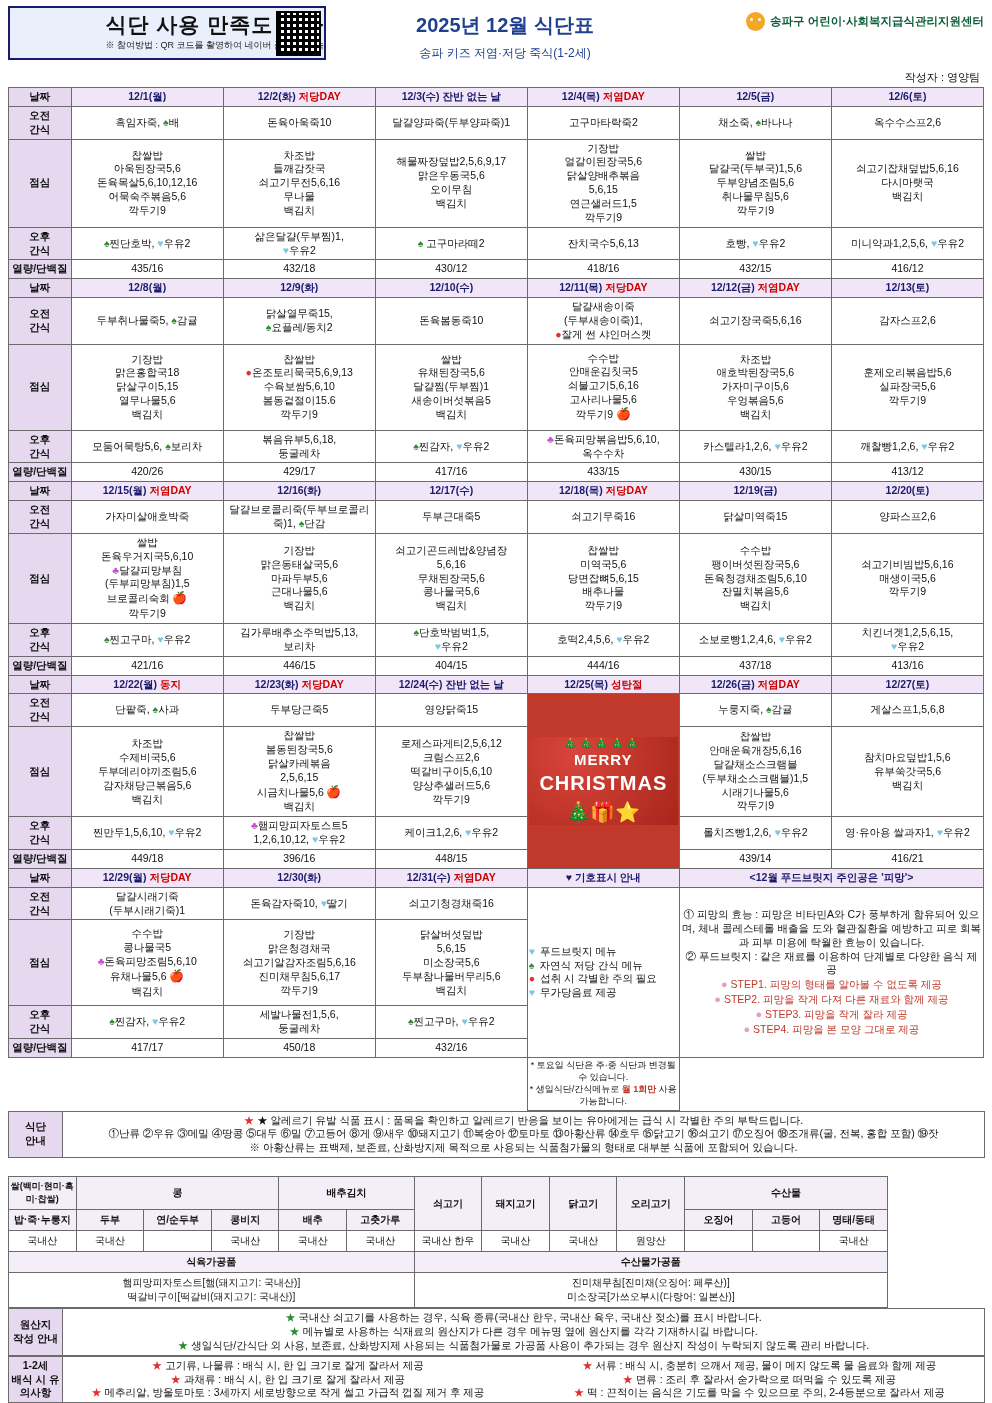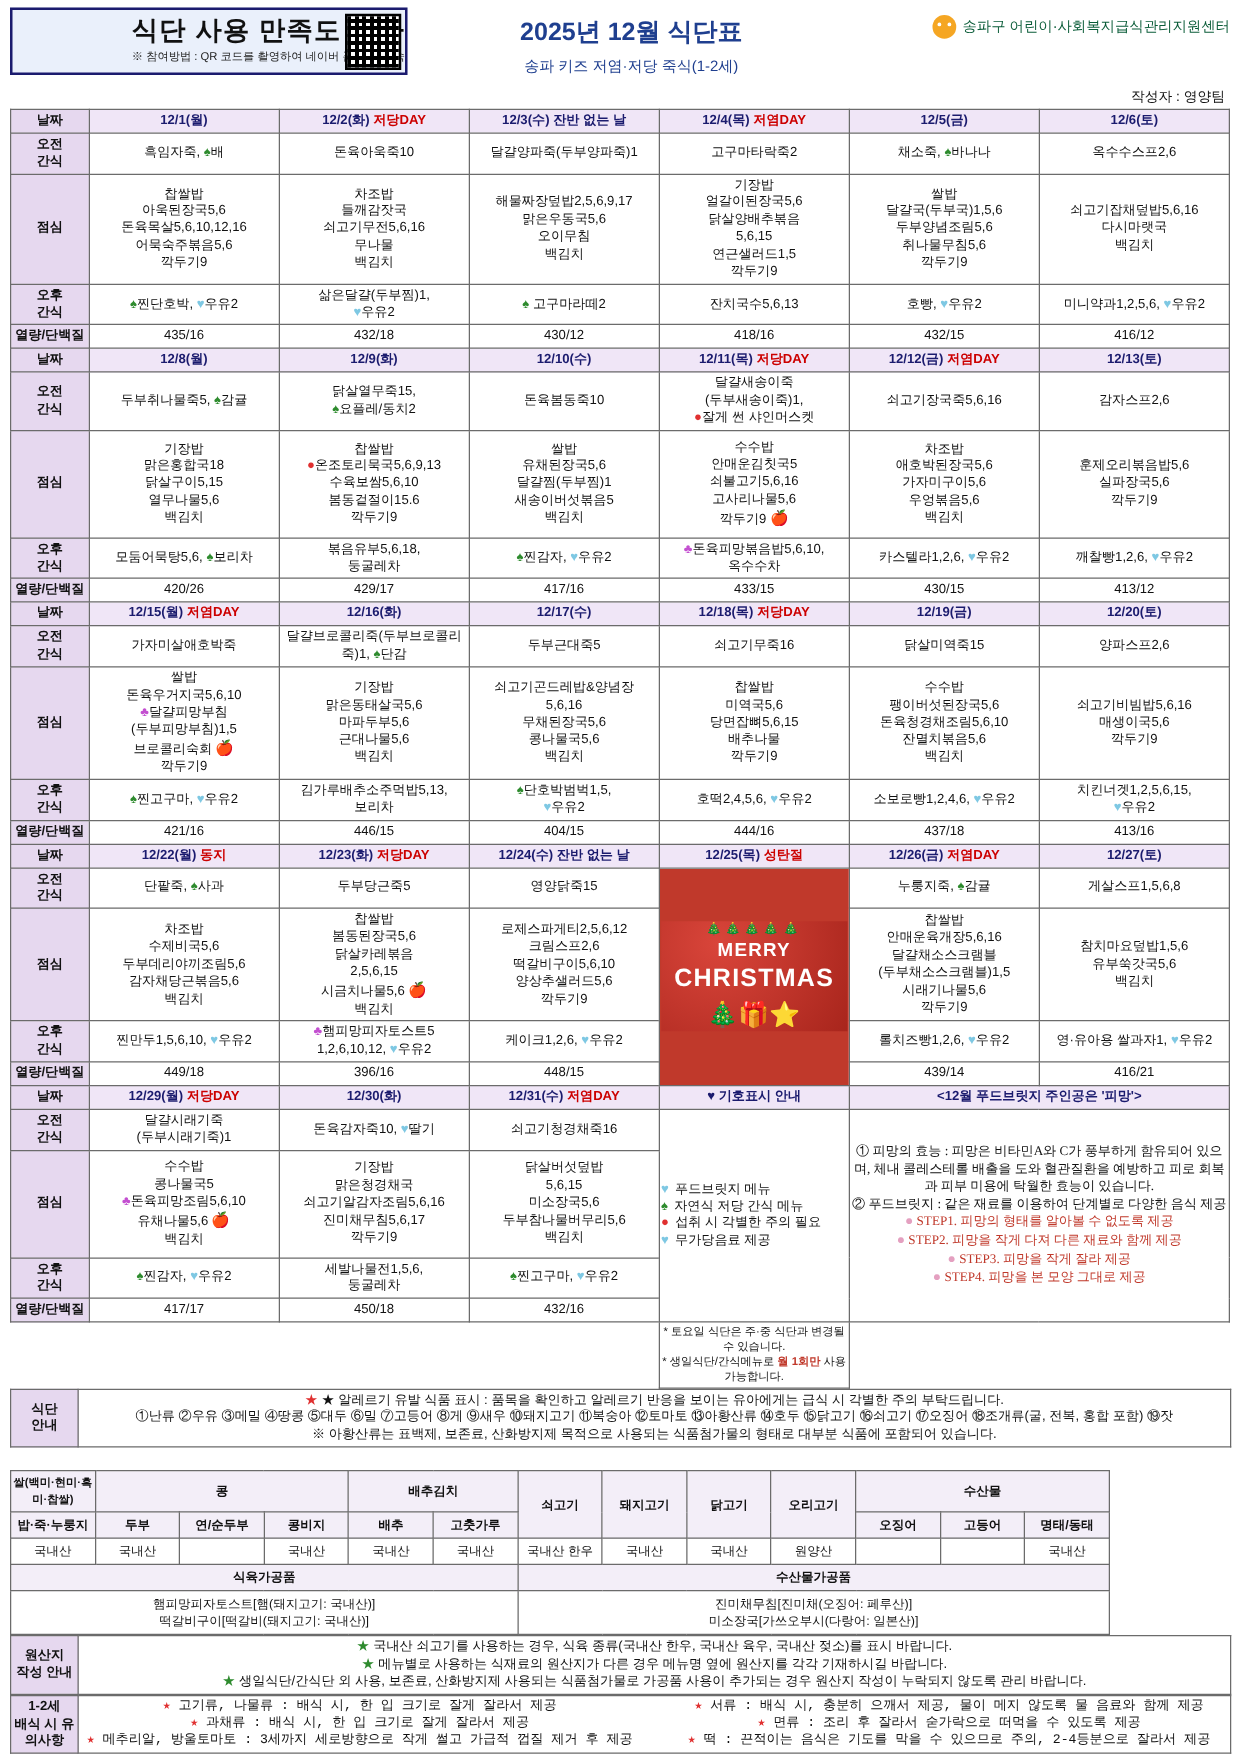--- a/index.html
+++ b/index.html
@@ -50,21 +50,21 @@
   .org-face {
     width: 19px; height: 19px; border-radius: 50%;
     background: #f5a623; position: relative; flex: 0 0 auto;
   }
   .org-face:before, .org-face:after {
     content: ""; position: absolute; width: 3px; height: 3px;
     background: #fff; border-radius: 50%; top: 6px;
   }
   .org-face:before { left: 4px; }
   .org-face:after { right: 4px; }
-  .org-name { font-size: 11.5px; color: #0a5c38; font-weight: normal; }
+  .org-name { font-size: 11.5px; color: #0a5c38; font-weight: bold; }
   .author { text-align: right; font-size: 11px; padding: 0 4px 2px 0; }
 
   
   table.menu { width: 976px; border-collapse: collapse; table-layout: fixed; }
   table.menu td, table.menu th {
     border: 1px solid #6b6b6b;
     font-size: 10.5px;
     text-align: center;
     vertical-align: middle;
     padding: 2px 1px;
@@ -101,21 +101,21 @@
     display: flex; flex-direction: column; align-items: center; justify-content: center;
   }
   .xmas-txt1 { font-size: 15px; font-weight: bold; letter-spacing: 1px; }
   .xmas-txt2 { font-size: 20px; font-weight: bold; letter-spacing: 1px; }
   .xmas-tree { font-size: 20px; margin-top: 2px; }
   .xmas-top { font-size: 10px; letter-spacing: 3px; }
 
   
   .legend-cell { text-align: left; padding: 3px 5px; font-size: 10px; line-height: 1.5; }
   .legend-cell .li { display: flex; align-items: flex-start; gap: 5px; }
-  .foodbridge { text-align: left; padding: 3px 5px; font-size: 9.5px; line-height: 1.45; position: relative; font-family: Liberation Serif, serif; }
+  .foodbridge { text-align: left; padding: 3px 5px; font-size: 9.5px; line-height: 1.45; position: relative; }
   .foodbridge .step { color: #c0392b; }
   .pink-circ { color: #e4a0c0; font-size: 11px; }
 
   .notice-lab { background: #e6d8ef; font-weight: bold; font-size: 10px; }
   .notice-body { text-align: left; font-size: 9px; line-height: 1.5; padding: 3px 5px; }
   .notice-body .star { color: #e03030; }
   .notice-body .b { font-weight: bold; text-align: right; }
 
   
   table.origin { width: 880px; border-collapse: collapse; table-layout: fixed; margin-top: 18px; }
@@ -123,21 +123,21 @@
     border: 1px solid #6b6b6b; font-size: 10px; text-align: center; padding: 3px 1px;
   }
   table.origin td.h { background: #f3eef8; font-weight: bold; font-size: 10px; }
   table.origin td.hl { background: #f3eef8; font-weight: bold; font-size: 9px; }
 
   .foot-lab { background: #e6d8ef; font-weight: bold; font-size: 10px; width: 54px; }
   .foot-body { text-align: left; font-size: 9.5px; line-height: 1.6; padding: 3px 5px; }
   .foot-body .star { color: #2e8b2e; }
   .tips { text-align: left; font-size: 8.2px; line-height: 1.45; padding: 2px 4px; }
   .tips .star { color: #e03030; }
-  .tips .col { display: flex; gap: 24px; font-family: Liberation Mono, monospace; }
+  .tips .col { display: flex; gap: 24px; }
   .tips .c1 { width: 49%; }
   .tips .c2 { width: 49%; }
 </style>
 </head>
 <body>
 
 <div class="page">
 
   <div class="top">
     <div class="survey-box">

